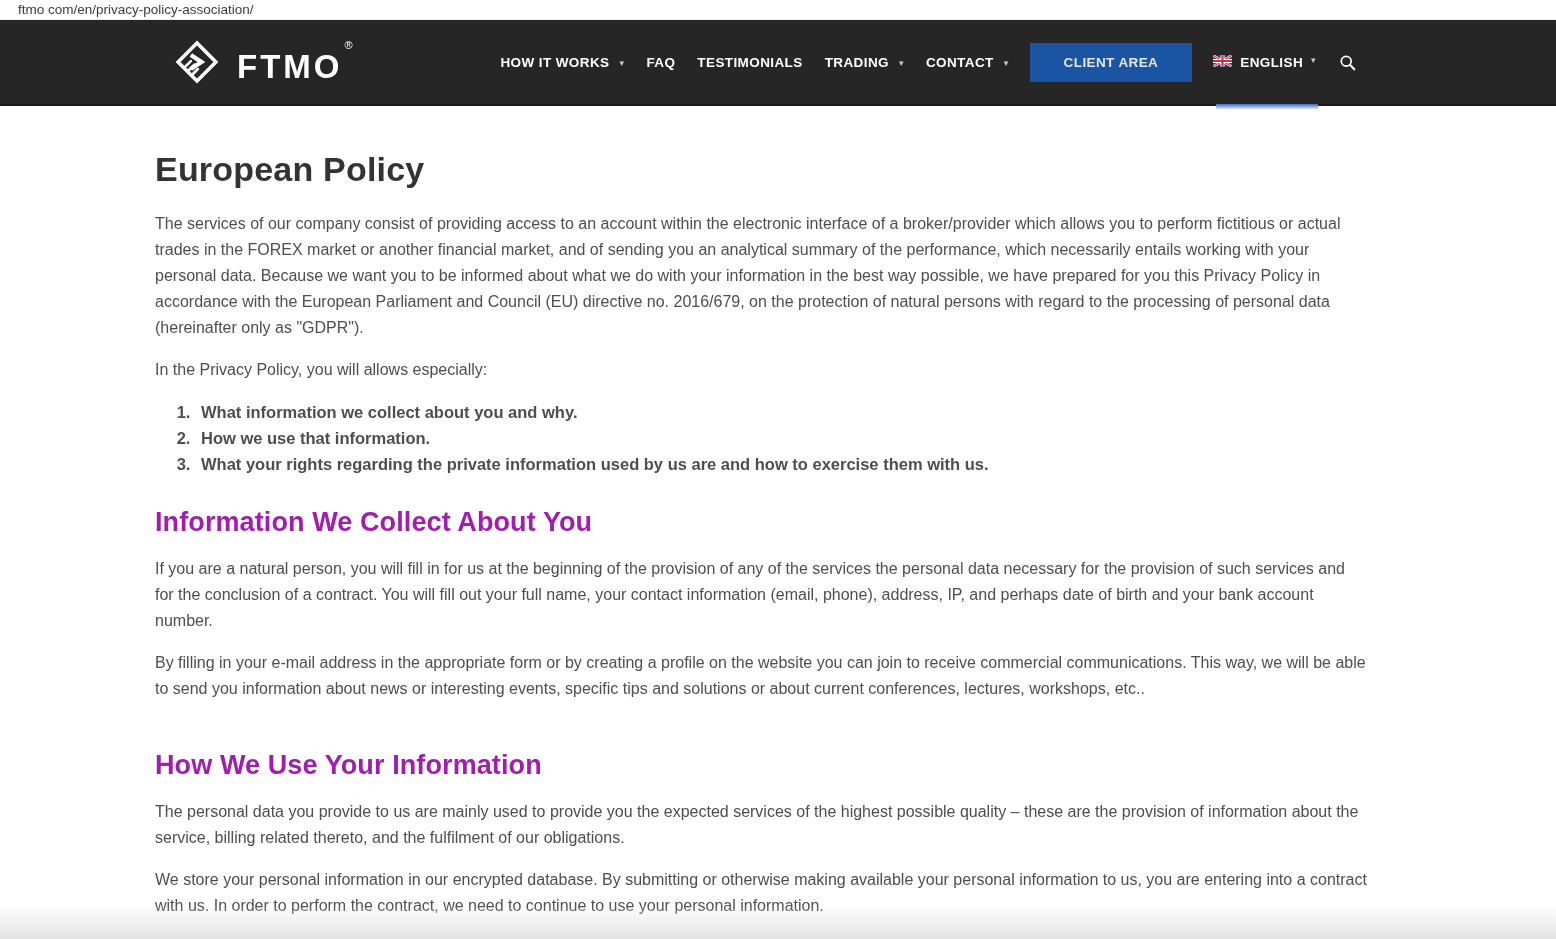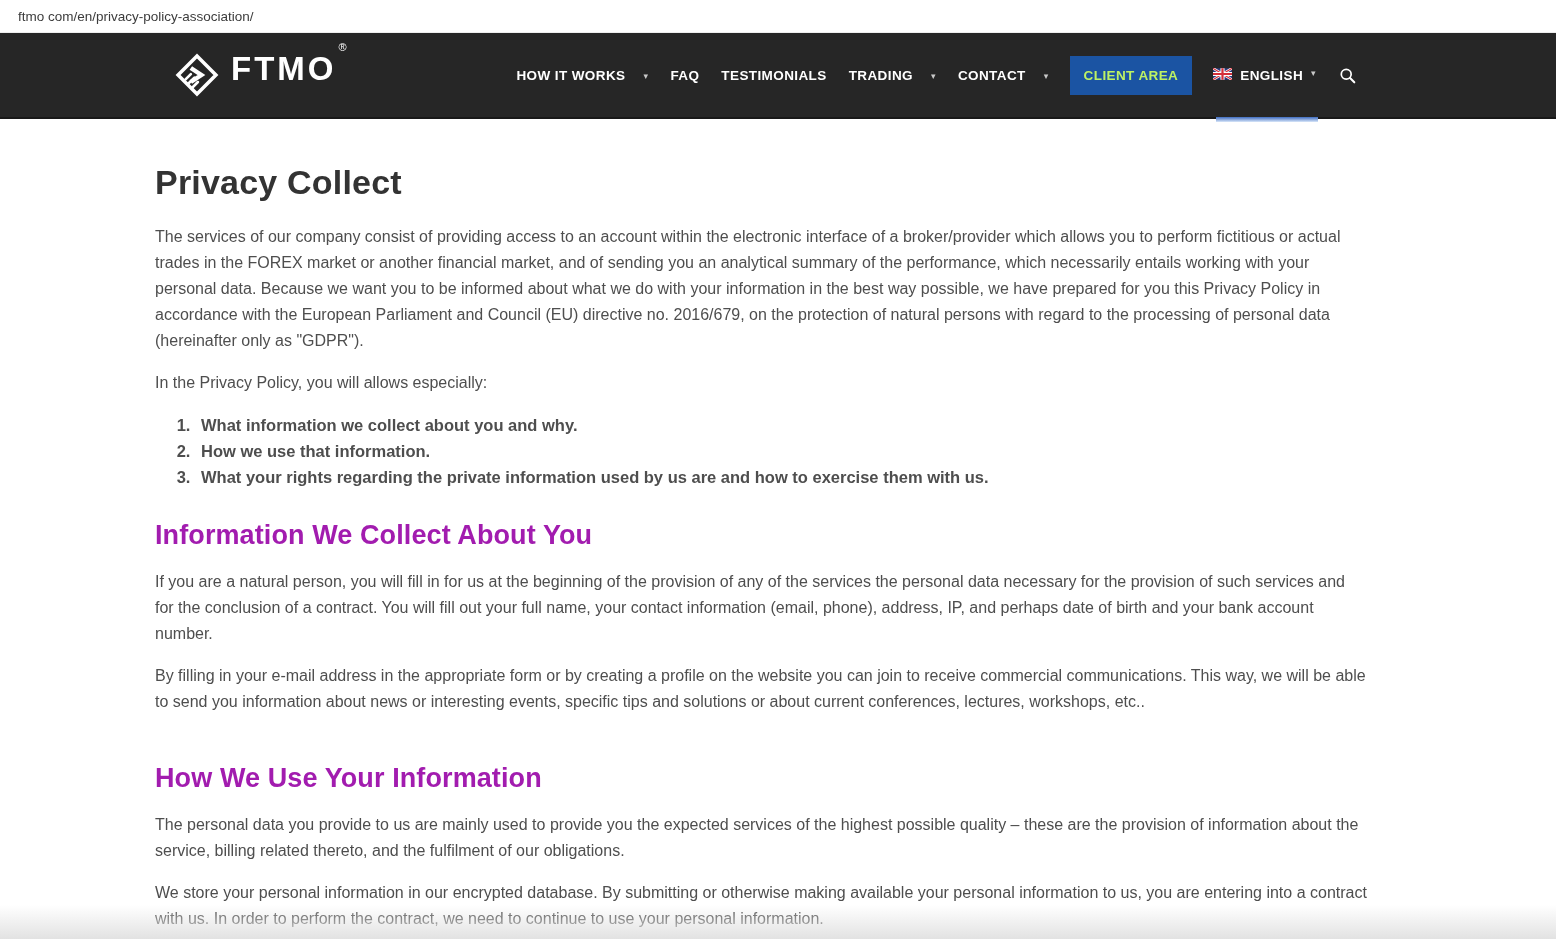--- a/index.html
+++ b/index.html
@@ -6,54 +6,54 @@
   html,body { margin:0; padding:0; }
   body {
     width:1556px; height:939px; overflow:hidden;
     background:#ffffff;
     font-family:"Liberation Sans","DejaVu Sans",sans-serif;
     position:relative;
   }
 
   
   .urlbar {
-    height:33px; background:#ffffff;
+    height:20px; background:#ffffff;
     display:flex; align-items:center;
     padding-left:18px;
     font-size:13.5px; color:#3c3c3c;
     border-bottom:1px solid #ededed;
   }
 
   
   .navbar {
     height:86px; background:#262626;
     border-bottom:2px solid #181818;
     display:flex; align-items:center; justify-content:space-between;
     padding:0 200px 0 175px;
     position:relative;
   }
-  .logo { display:flex; align-items:flex-start; gap:12px; cursor:pointer; }
+  .logo { display:flex; align-items:flex-end; gap:18px; cursor:pointer; }
   .logo-mark { width:44px; height:44px; }
   .logo-text {
     color:#fff; font-size:33px; font-weight:bold; letter-spacing:3px;
     line-height:1; position:relative; top:-1px;
   }
   .logo-reg { color:#fff; font-size:11px; vertical-align:top; position:relative; top:-10px; left:2px; font-weight:normal; letter-spacing:0; }
 
   .nav-right { display:flex; align-items:center; }
   .nav-link {
     color:#ffffff; font-weight:bold; font-size:13.5px; letter-spacing:.4px;
     padding:0 11px; text-decoration:none;
-    display:flex; align-items:center; gap:18px; white-space:nowrap; cursor:pointer;
+    display:flex; align-items:center; gap:10px; white-space:nowrap; cursor:pointer;
   }
   .caret { font-size:9px; color:#c9c9c9; line-height:1; position:relative; top:1px; }
 
   .client-area {
-    background:#1b54a3; color:#bef264; font-weight:bold; font-size:13.5px;
-    letter-spacing:.4px; padding:12px 14px; margin-left:10px;
+    background:#1b54a3; color:#e5e5e5; font-weight:bold; font-size:13.5px;
+    letter-spacing:.4px; padding:12px 34px; margin-left:10px;
     border:none; cursor:pointer; white-space:nowrap;
   }
   .lang {
     display:flex; align-items:flex-start; gap:8px; margin-left:21px;
     color:#fff; font-weight:bold; font-size:13.5px; letter-spacing:.4px; cursor:pointer;
   }
   .flag { width:19px; height:12px; display:block; }
   .search-btn {
     margin-left:23px; background:none; border:none; cursor:pointer;
     display:flex; align-items:center; padding:0;
@@ -146,21 +146,21 @@
         <line x1="13" y1="13" x2="18" y2="18" stroke="#ffffff" stroke-width="2.4" stroke-linecap="round"></line>
       </svg>
     </button>
   </nav>
 
   <div class="dropdown-hint"></div>
 </header>
 
 <main class="content">
 
-  <h1>Privacy Collect</h1>
+  <h1>European Policy</h1>
 
   <p>The services of our company consist of providing access to an account within the electronic interface of a broker/provider which allows you to perform fictitious or actual trades in the FOREX market or another financial market, and of sending you an analytical summary of the performance, which necessarily entails working with your personal data. Because we want you to be informed about what we do with your information in the best way possible, we have prepared for you this Privacy Policy in accordance with the European Parliament and Council (EU) directive no. 2016/679, on the protection of natural persons with regard to the processing of personal data (hereinafter only as "GDPR").</p>
   <p>In the Privacy Policy, you will allows especially:</p>
 
   <ol>
     <li>What information we collect about you and why.</li>
     <li>How we use that information.</li>
     <li>What your rights regarding the private information used by us are and how to exercise them with us.</li>
   </ol>
 

